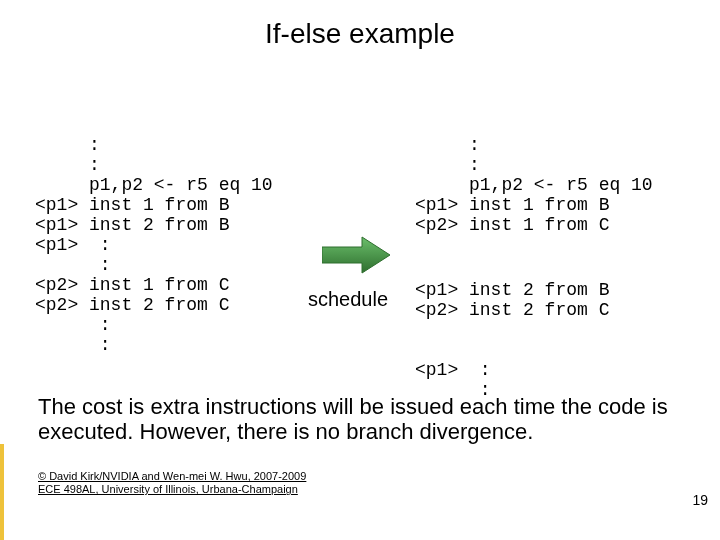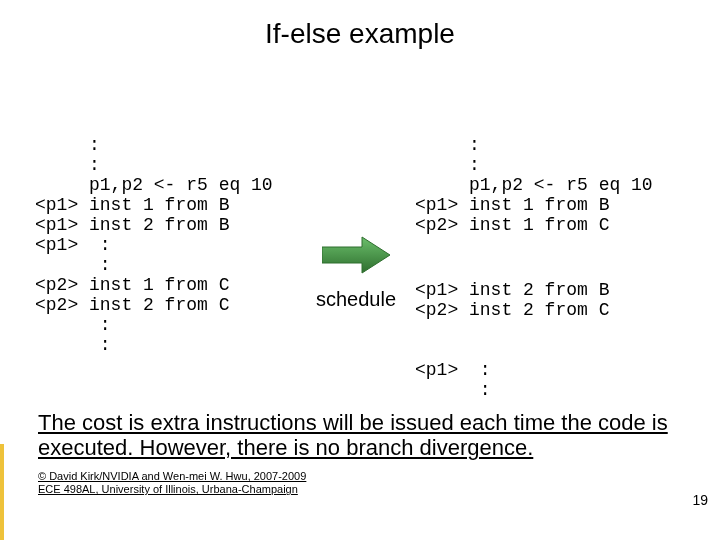--- a/index.html
+++ b/index.html
@@ -27,36 +27,35 @@
     white-space: pre;
     position: absolute;
   }
   .left-code { top: 135px; left: 35px; }
   .right-code-1 { top: 135px; left: 415px; }
   .right-code-2 { top: 280px; left: 415px; }
   .right-code-3 { top: 360px; left: 415px; }
   .schedule-label {
     position: absolute;
     top: 288px;
-    left: 316px;
+    left: 308px;
     font-size: 20px;
   }
   .arrow {
     position: absolute;
     top: 235px;
     left: 322px;
   }
   .conclusion {
     position: absolute;
-    top: 410px;
+    top: 394px;
     left: 38px;
     width: 670px;
     font-size: 22px;
     line-height: 1.15;
-    text-decoration: underline;
   }
   .credit {
     position: absolute;
     top: 470px;
     left: 38px;
     font-size: 11px;
     line-height: 1.2;
     text-decoration: underline;
   }
   .pagenum {

